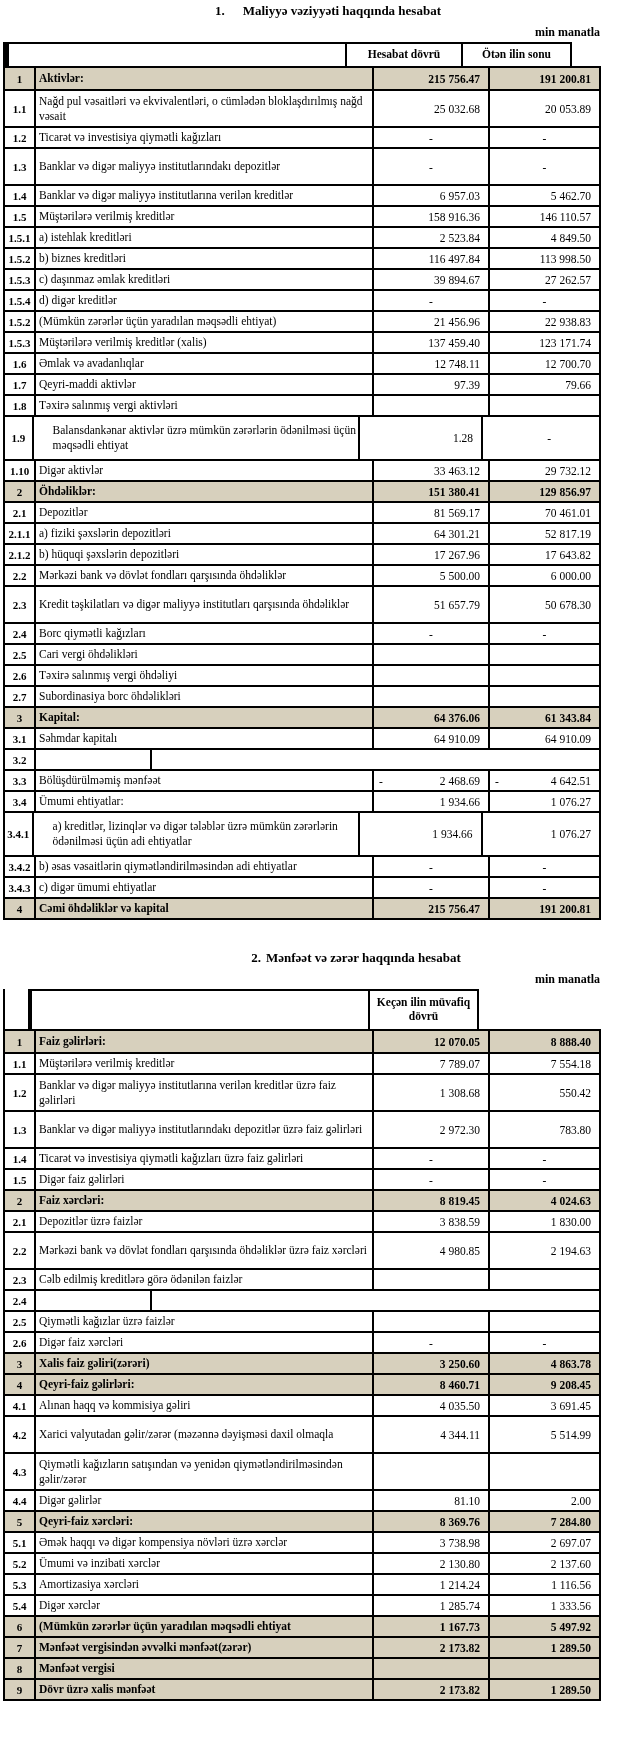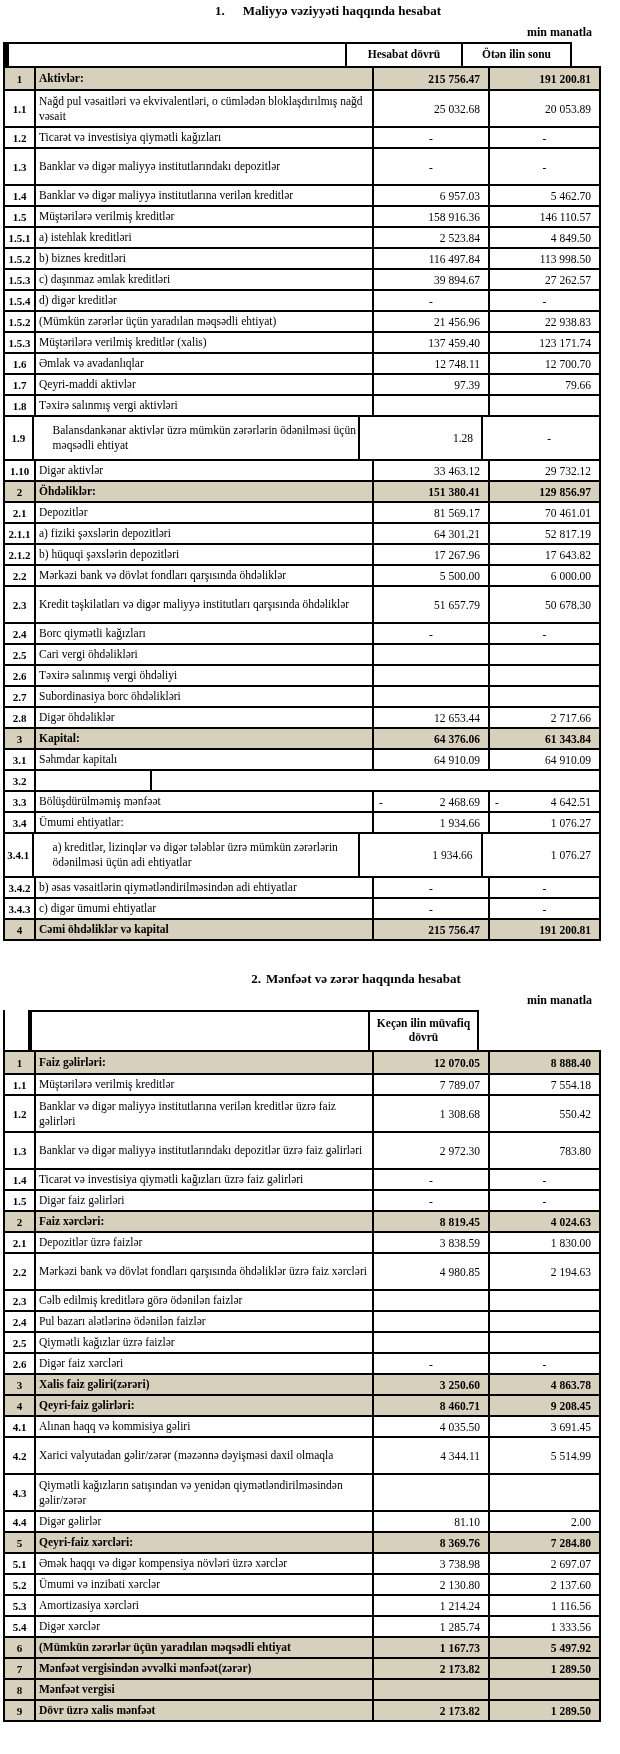--- a/index.html
+++ b/index.html
@@ -10,21 +10,21 @@
     -webkit-font-smoothing:antialiased;
   }
   .page{width:620px;position:relative;padding-top:3px;}
 
   
   .title{font-weight:bold;font-size:13px;text-align:center;margin:0 0 6px 0;}
   .r1 .title{padding-left:36px;}
   .r2 .title{padding-left:92px;margin-top:30px;}
   .r1 .title-text{margin-left:18px;}
   .r2 .title-text{margin-left:5px;}
-  .unit{font-weight:bold;font-size:12px;text-align:right;padding-right:28px;margin:2px 0 2px 0;}
+  .unit{font-weight:bold;font-size:12px;text-align:right;padding-right:20px;margin:2px 0 2px 0;}
 
   
   .hdr-row{display:flex;margin-left:3px;width:476px;box-sizing:border-box;}
   .r1 .hdr-row{height:24px;}
   .r2 .hdr-row{height:40px;}
   .hdr-num{width:33px;box-sizing:border-box;border-left:2px solid #000;border-right:2px solid #000;}
   .hdr-main{width:565px;box-sizing:border-box;border:2px solid #000;border-bottom:none;display:flex;}
   .hdr-desc{width:336px;box-sizing:border-box;}
   .hdr-val{box-sizing:border-box;border-left:2px solid #000;display:flex;align-items:center;justify-content:center;
            text-align:center;font-weight:bold;font-size:11.5px;line-height:1.2;padding:0 4px;}
@@ -368,32 +368,20 @@
           <div class="c c-v2"></div>
         </div>
         <div class="trow">
           <div class="c c-num">2.7</div>
           <div class="c c-desc">
             <span class="label-text">Subordinasiya borc öhdəlikləri</span>
           </div>
           <div class="c c-v1"></div>
           <div class="c c-v2"></div>
         </div>
-        <div class="trow">
-          <div class="c c-num">2.8</div>
-          <div class="c c-desc">
-            <span class="label-text">Digər öhdəliklər</span>
-          </div>
-          <div class="c c-v1">
-            <span>12 653.44</span>
-          </div>
-          <div class="c c-v2">
-            <span>2 717.66</span>
-          </div>
-        </div>
         <div class="trow section">
           <div class="c c-num">3</div>
           <div class="c c-desc">
             <span class="label-text">Kapital:</span>
           </div>
           <div class="c c-v1">
             <span>64 376.06</span>
           </div>
           <div class="c c-v2">
             <span>61 343.84</span>
@@ -617,23 +605,20 @@
         <div class="trow">
           <div class="c c-num">2.3</div>
           <div class="c c-desc">
             <span class="label-text">Cəlb edilmiş kreditlərə görə ödənilən faizlər</span>
           </div>
           <div class="c c-v1"></div>
           <div class="c c-v2"></div>
         </div>
         <div class="trow">
           <div class="c c-num">2.4</div>
-          <div class="c c-desc">
-            <span class="label-text">Pul bazarı alətlərinə ödənilən faizlər</span>
-          </div>
           <div class="c c-v1"></div>
           <div class="c c-v2"></div>
         </div>
         <div class="trow">
           <div class="c c-num">2.5</div>
           <div class="c c-desc">
             <span class="label-text">Qiymətli kağızlar üzrə faizlər</span>
           </div>
           <div class="c c-v1"></div>
           <div class="c c-v2"></div>

